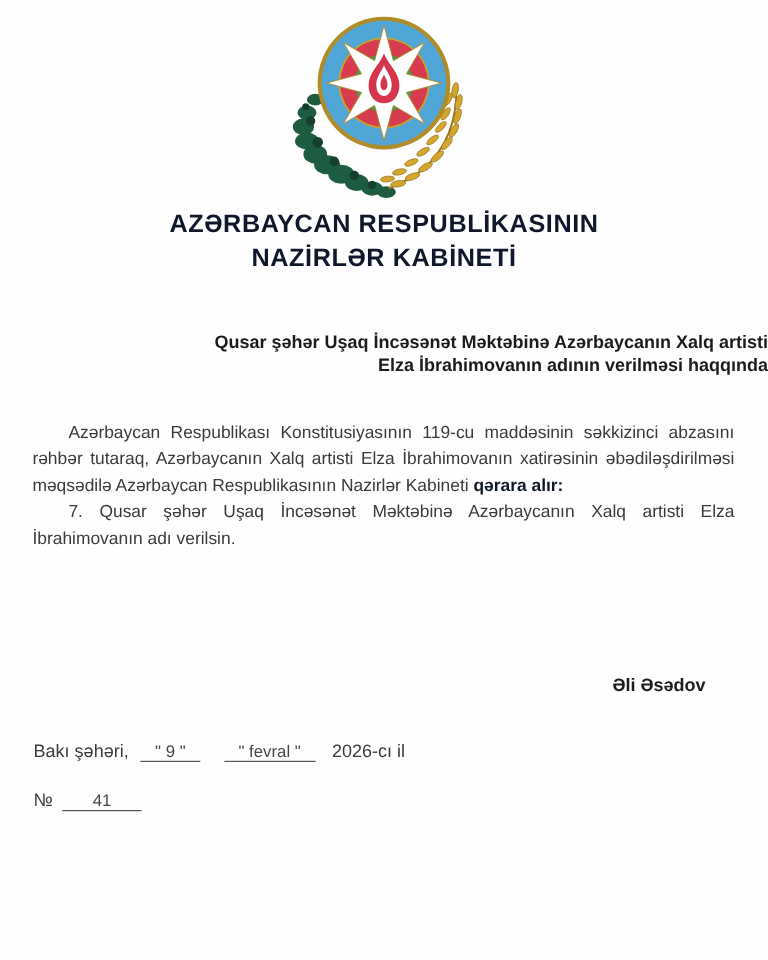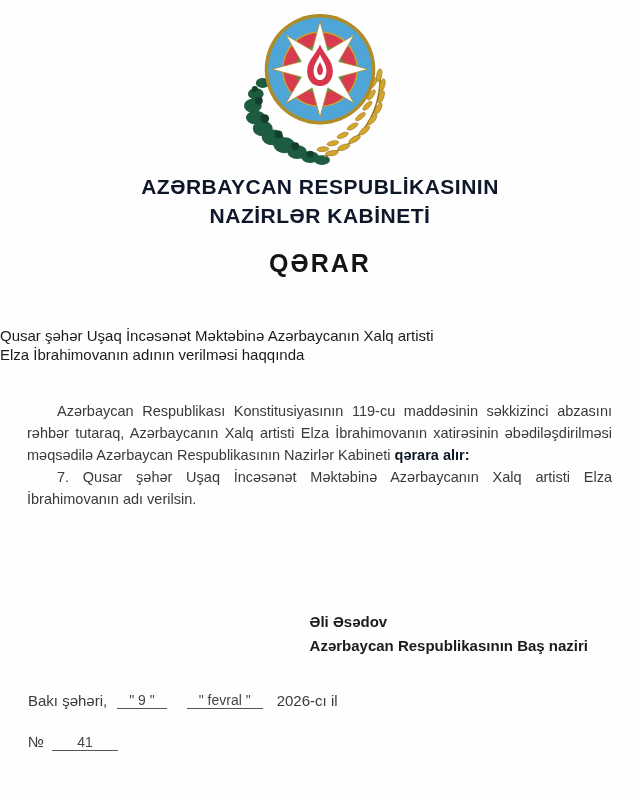--- a/index.html
+++ b/index.html
@@ -11,32 +11,32 @@
   .emblem{width:158px;margin:8px auto 0 auto;display:block;}
   .org{
     text-align:center;font-weight:bold;color:#0f172a;
     font-size:21px;line-height:29px;letter-spacing:0.5px;margin-top:4px;
   }
   .doctype{
     text-align:center;font-weight:bold;color:#141414;
     font-size:25px;letter-spacing:2px;margin-top:16px;line-height:34px;
   }
   .subject{
-    text-align:left;font-weight:normal;color:#1b1b1b;
+    text-align:right;font-weight:bold;color:#1b1b1b;
     font-size:15px;line-height:19px;margin-top:46px;
   }
   .bodytext{
     margin:36px 28px 0 27px;font-size:14.5px;line-height:22px;
     text-align:justify;color:#3a3a3a;
   }
   .bodytext p{margin:0;text-indent:30px;}
   .bodytext b{color:#0f172a;}
   .sig{
     margin-top:100px;margin-left:auto;margin-right:52px;
-    width:fit-content;text-align:left;font-weight:bold;color:#1b1b1b;
+    width:fit-content;text-align:right;font-weight:bold;color:#1b1b1b;
     font-size:15px;line-height:24px;
   }
   .date-row{
     margin:34px 0 0 28px;font-size:15px;color:#3a3a3a;
     display:flex;align-items:flex-end;
   }
   .num-row{
     margin:24px 0 0 28px;font-size:15px;color:#3a3a3a;
     display:flex;align-items:baseline;
   }
@@ -107,35 +107,33 @@
     <path d="M80 37 C76 47,67 53,67 64 C67 73,72.5 79,80 79 C87.5 79,93 73,93 64 C93 53,84 47,80 37 Z" fill="#d6354c"></path>
     <path fill="#ffffff" d="M80 47 C77.5 53,73.5 57,73.5 63.5 C73.5 69.5,76.5 73,80 73 C83.5 73,86.5 69.5,86.5 63.5 C86.5 57,82.5 53,80 47 Z"></path>
     <path d="M80 55 C78.5 58,77 60,77 63 C77 66,78.3 68,80 68 C81.7 68,83 66,83 63 C83 60,81.5 58,80 55 Z" fill="#d6354c"></path>
   </svg>
 
   <div class="org">
     <div>AZƏRBAYCAN RESPUBLİKASININ</div>
     <div>NAZİRLƏR KABİNETİ</div>
   </div>
 
-  <div class="doctype">QƏRAR</div>
 
   <div class="subject">
     <div>Qusar şəhər Uşaq İncəsənət Məktəbinə Azərbaycanın Xalq artisti</div>
     <div>Elza İbrahimovanın adının verilməsi haqqında</div>
   </div>
 
   <div class="bodytext">
     <p><span>Azərbaycan Respublikası Konstitusiyasının 119-cu maddəsinin səkkizinci abzasını rəhbər tutaraq, Azərbaycanın Xalq artisti Elza İbrahimovanın xatirəsinin əbədiləşdirilməsi məqsədilə Azərbaycan Respublikasının Nazirlər Kabineti </span><b>qərara alır:</b></p>
     <p>7. Qusar şəhər Uşaq İncəsənət Məktəbinə Azərbaycanın Xalq artisti Elza İbrahimovanın adı verilsin.</p>
   </div>
 
   <div class="sig">
     <div>Əli Əsədov</div>
-    <div>Azərbaycan Respublikasının Baş naziri</div>
   </div>
 
   <div class="date-row">
     <span>Bakı şəhəri,</span>
     <span class="blank"><span>" 9 "</span></span>
     <span class="blank"><span>" fevral "</span></span>
     <span class="year">2026-cı il</span>
   </div>
 
   <div class="num-row">

